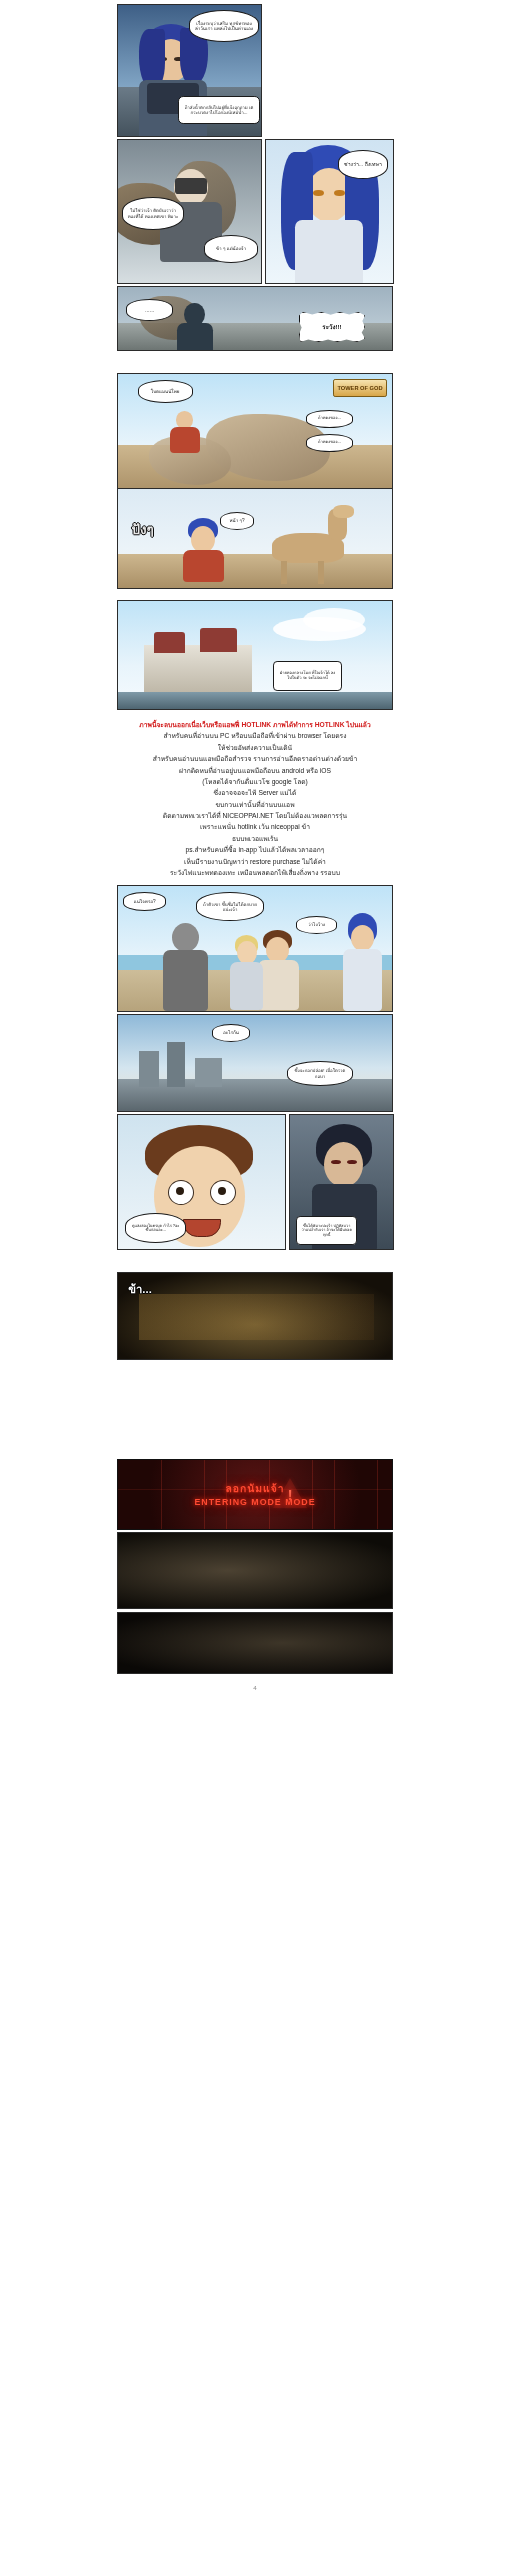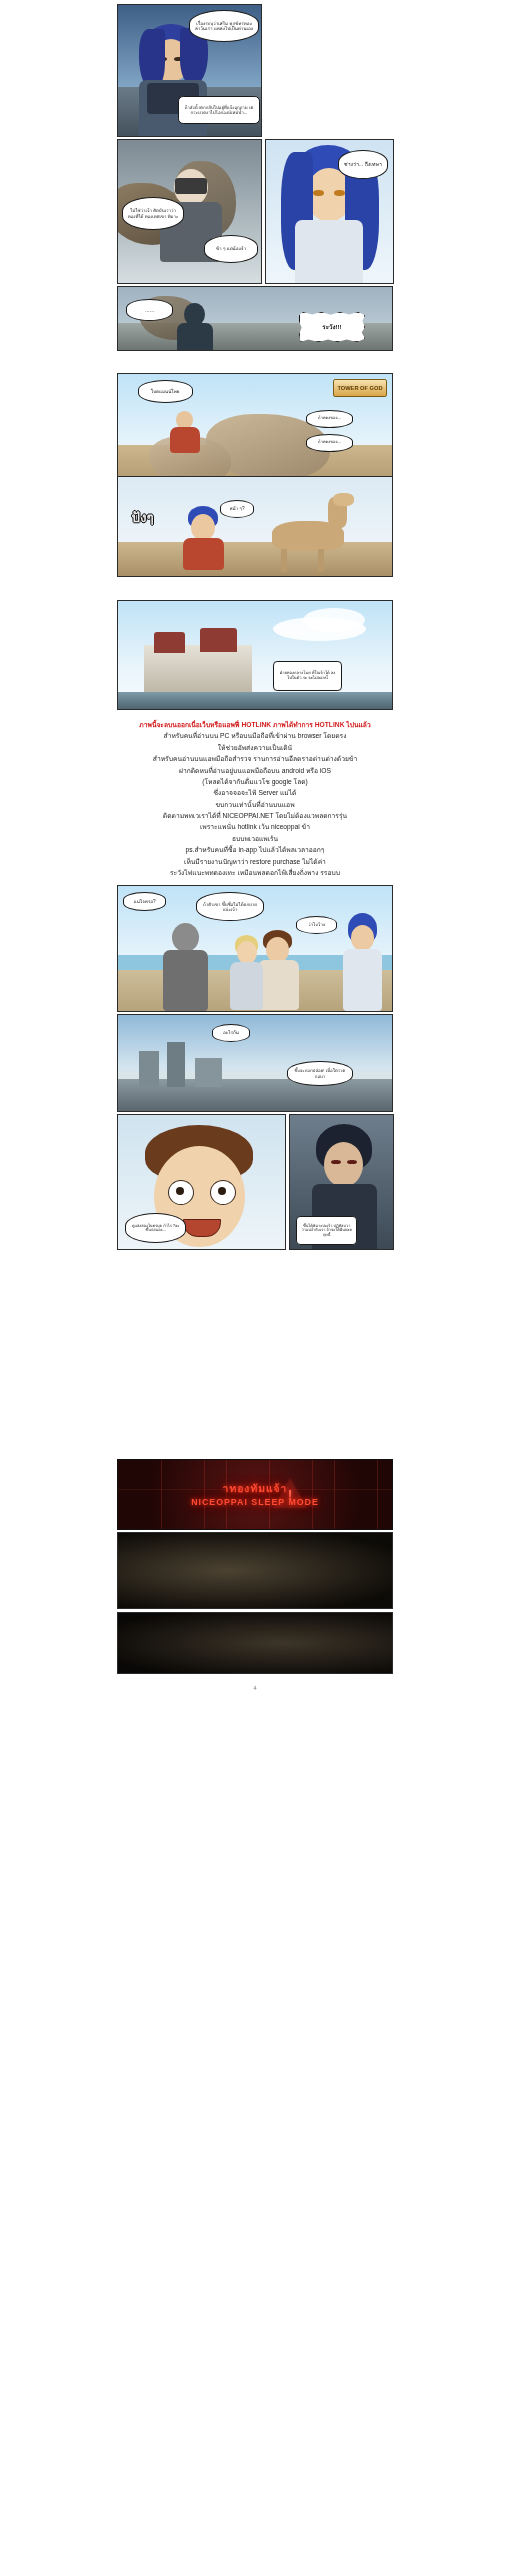--- a/index.html
+++ b/index.html
@@ -281,21 +281,21 @@
       <span class="bubble-text">โบดแมนน์โพย</span>
     </div>
     <div class="bubble" style="left:188px; top:36px; width:47px; height:17.5px; font-size:4.1px;">
       <span class="bubble-text">ถ้าทดงของ...</span>
     </div>
     <div class="bubble" style="left:188px; top:60px; width:47px; height:17.5px; font-size:4.1px;">
       <span class="bubble-text">ถ้าทดงของ...</span>
     </div>
   </div>
 
-  <div class="panel" style="left:117px; top:476px; width:276px; height:101px; background:linear-gradient(#dceaf4,#f5f9fb);">
+  <div class="panel" style="left:117px; top:488px; width:276px; height:101px; background:linear-gradient(#dceaf4,#f5f9fb);">
     <div class="ground-tan" style="height:34px;"></div>
 
     <div class="figure" style="left:138px; top:15.5px; width:103px; height:77px;">
       <div style="position:absolute; left:15.5px; top:28px; width:72px; height:30px; background:#caa878; border-radius:40% 40% 30% 30%;"></div>
       <div style="position:absolute; left:72px; top:4.1px; width:18.5px; height:31px; background:#caa878; border-radius:30%;"></div>
       <div style="position:absolute; left:77px; top:0px; width:20.6px; height:13.4px; background:#d8b887; border-radius:40%;"></div>
       <div style="position:absolute; left:25px; top:56px; width:6.2px; height:23px; background:#b99a6c;"></div>
       <div style="position:absolute; left:62px; top:56px; width:6.2px; height:23px; background:#b99a6c;"></div>
     </div>
 
@@ -415,30 +415,37 @@
       <div class="head" style="left:21.6px; top:17.5px; width:39px; height:45px; background:#d8b896;"></div>
       <div style="position:absolute; left:29px; top:36px; width:9.3px; height:4.1px; background:#5c1b16; border-radius:50%;"></div>
       <div style="position:absolute; left:45px; top:36px; width:9.3px; height:4.1px; background:#5c1b16; border-radius:50%;"></div>
       <div class="body" style="left:9.3px; top:60px; width:65px; height:67px; background:#2b3340;"></div>
     </div>
     <div class="bubble rect" style="left:6.2px; top:101px; width:61px; height:29px; font-size:3.9px; border-radius:4.1px;">
       <span class="bubble-text">ขึ้นได้พิมาะปะเร้า ปฏิทัลบวา ว่าแน่ง่ำกับเรา ถ้าจะได้ผืนจอดทุกนี้</span>
     </div>
   </div>
 
+  <div class="panel dark-panel" style="left:117px; top:1272px; width:276px; height:88px;">
+    <div style="position:absolute; inset:0; background:radial-gradient(ellipse at 50% 60%, #6d5a31, #140f08 80%);"></div>
+    <div style="position:absolute; left:20.6px; top:20.6px; width:235px; height:46px; background:linear-gradient(90deg, rgba(210,160,70,.25), rgba(120,80,30,.15));"></div>
+    <div class="sfx" style="left:10.3px; top:7.2px; font-size:11.3px;">
+      <span>ข้า...</span>
+    </div>
+  </div>
 
 
   <div class="sleep-banner panel" style="left:117px; top:1459px; width:276px; height:71px;">
     <div class="grid-lines"></div>
     <div class="warn-tri"></div>
     <div class="sleep-text" style="top:19.6px; font-size:10.3px;">
-      <span>าทองทัมแจ้า</span>
+      <span>ลอกนัมแจ้า</span>
     </div>
     <div class="sleep-text" style="top:37px; font-size:8.8px;">
-      <span>NICEOPPAI SLEEP MODE</span>
+      <span>ENTERING MODE MODE</span>
     </div>
   </div>
 
   <div class="panel dark-panel" style="left:117px; top:1532px; width:276px; height:77px;">
     <div style="position:absolute; inset:0; background:radial-gradient(ellipse at 40% 50%, #4c4232, #0d0b07 82%);"></div>
   </div>
 
   <div class="panel dark-panel" style="left:117px; top:1612px; width:276px; height:62px;">
     <div style="position:absolute; inset:0; background:radial-gradient(ellipse at 60% 50%, #3d3528, #0a0806 85%);"></div>
   </div>

